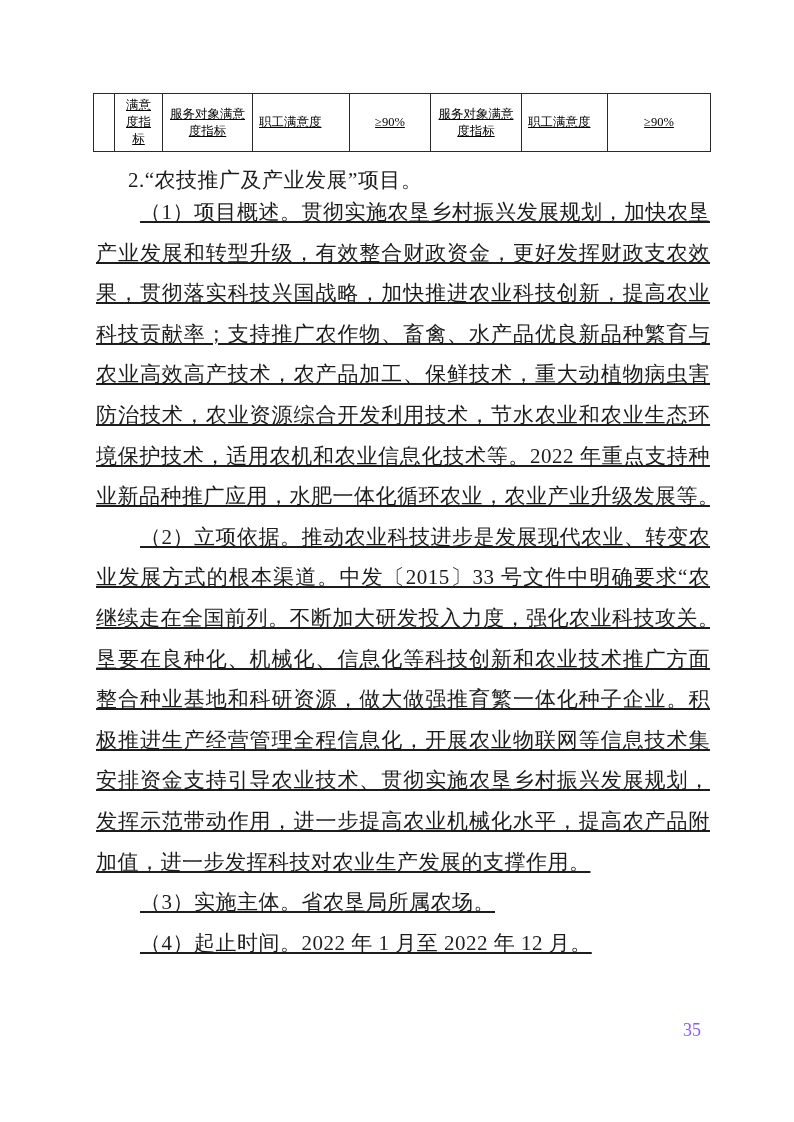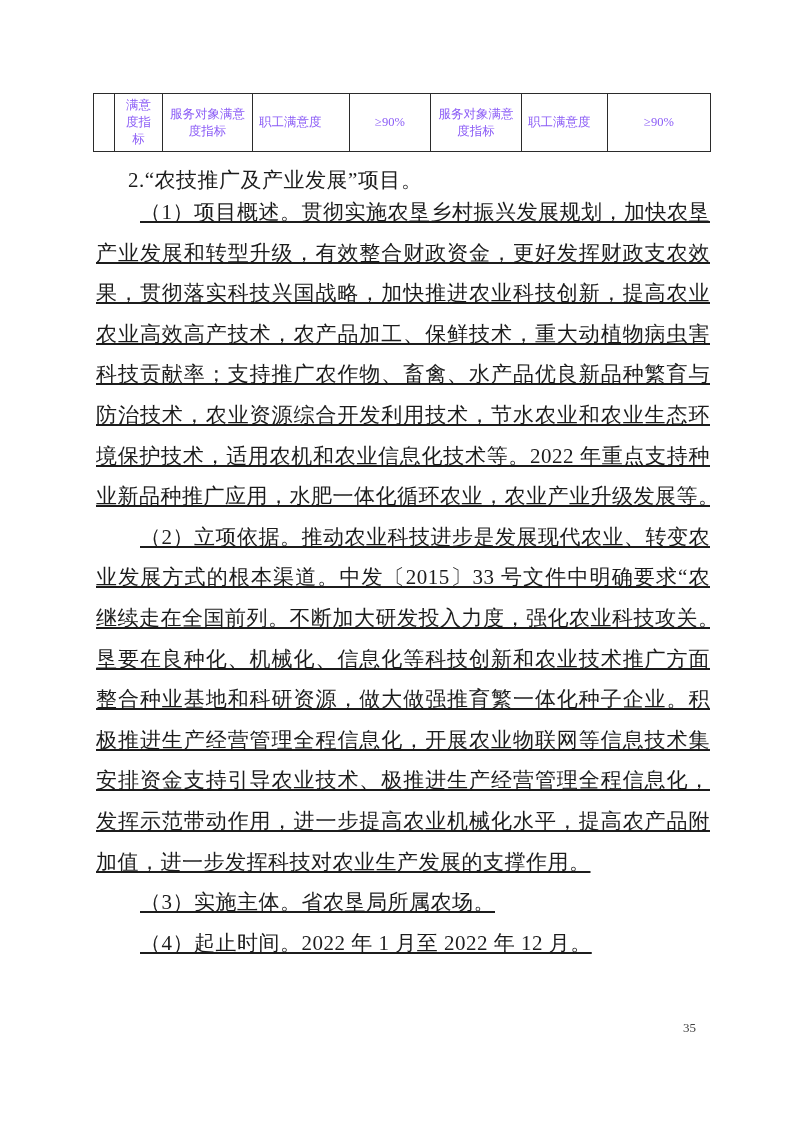--- a/index.html
+++ b/index.html
@@ -20,21 +20,22 @@
 
   
   .doc-table {
     position: absolute;
     left: 93px;
     top: 93px;
     width: 617px;
     border-collapse: collapse;
     table-layout: fixed;
     font-size: 12.5px;
-    color: #8b5cf6;
+    color: #000000;
+    text-decoration: underline;
   }
   .doc-table td {
     border: 1px solid #2b2b2b;
     box-sizing: border-box;
     height: 58px;
     padding: 1px 3px;
     line-height: 1.35;
     text-align: center;
     vertical-align: middle;
     overflow: hidden;
@@ -79,22 +80,22 @@
     text-align: left;
     text-align-last: left;
   }
   .line.indent { text-indent: 44px; }
 
   
   .page-number {
     position: absolute;
     left: 683px;
     top: 1020px;
-    font-size: 13px;
-    color: #404040;
+    font-size: 18px;
+    color: #8b5cf6;
   }
 </style>
 </head>
 <body>
 
 <div class="page">
 
   <table class="doc-table">
     <colgroup>
       <col style="width:21px">
@@ -120,33 +121,33 @@
     </tbody>
   </table>
 
   <div class="heading">2.“农技推广及产业发展”项目。</div>
 
   <div class="body-text">
 
     <div class="line indent">（1）项目概述。贯彻实施农垦乡村振兴发展规划，加快农垦</div>
     <div class="line">产业发展和转型升级，有效整合财政资金，更好发挥财政支农效</div>
     <div class="line">果，贯彻落实科技兴国战略，加快推进农业科技创新，提高农业</div>
+    <div class="line">科技贡献率；支持推广农作物、畜禽、水产品优良新品种繁育与</div>
     <div class="line">农业高效高产技术，农产品加工、保鲜技术，重大动植物病虫害</div>
-    <div class="line">科技贡献率；支持推广农作物、畜禽、水产品优良新品种繁育与</div>
     <div class="line">防治技术，农业资源综合开发利用技术，节水农业和农业生态环</div>
     <div class="line">境保护技术，适用农机和农业信息化技术等。2022 年重点支持种</div>
     <div class="line no-stretch">业新品种推广应用，水肥一体化循环农业，农业产业升级发展等。</div>
 
     <div class="line indent">（2）立项依据。推动农业科技进步是发展现代农业、转变农</div>
     <div class="line">业发展方式的根本渠道。中发〔2015〕33 号文件中明确要求“农</div>
     <div class="line">继续走在全国前列。不断加大研发投入力度，强化农业科技攻关。</div>
     <div class="line">垦要在良种化、机械化、信息化等科技创新和农业技术推广方面</div>
     <div class="line">整合种业基地和科研资源，做大做强推育繁一体化种子企业。积</div>
     <div class="line">极推进生产经营管理全程信息化，开展农业物联网等信息技术集</div>
-    <div class="line">安排资金支持引导农业技术、极推进生产经营管理全程信息化，</div>
+    <div class="line">安排资金支持引导农业技术、贯彻实施农垦乡村振兴发展规划，</div>
     <div class="line">发挥示范带动作用，进一步提高农业机械化水平，提高农产品附</div>
     <div class="line no-stretch">加值，进一步发挥科技对农业生产发展的支撑作用。</div>
 
     <div class="line indent no-stretch">（3）实施主体。省农垦局所属农场。</div>
 
     <div class="line indent no-stretch">（4）起止时间。2022 年 1 月至 2022 年 12 月。</div>
   </div>
 
   <div class="page-number">35</div>
 

